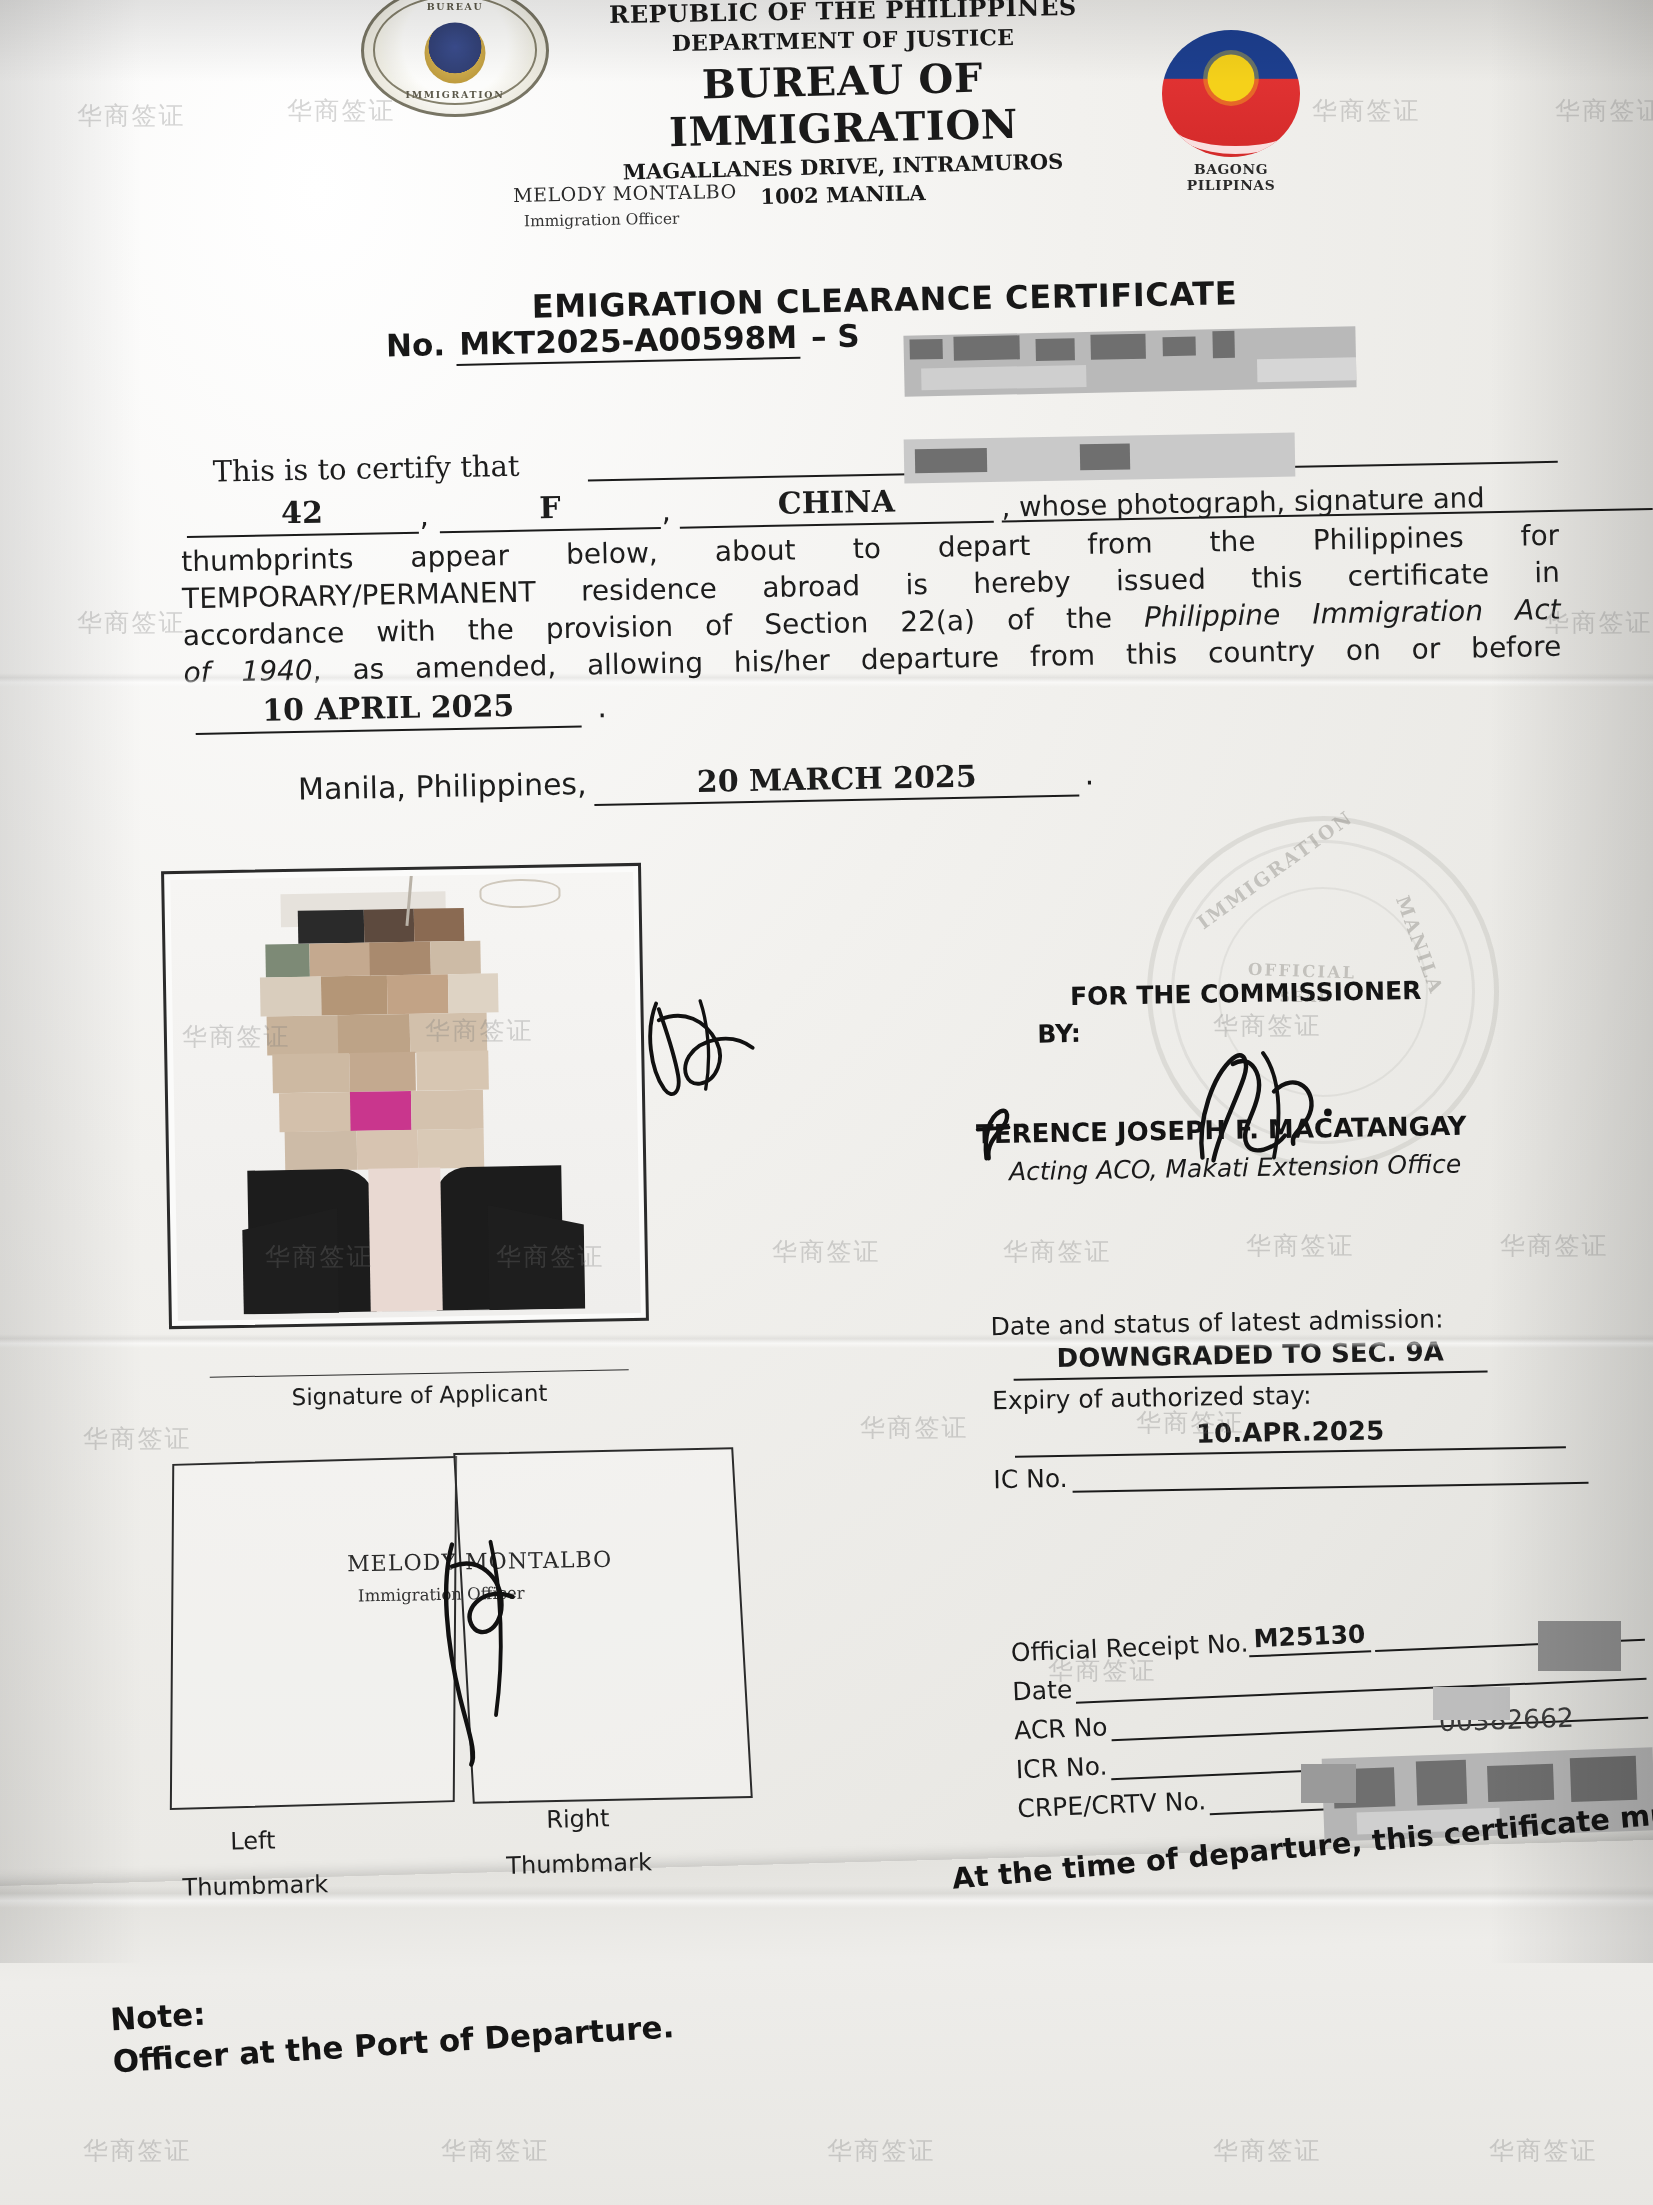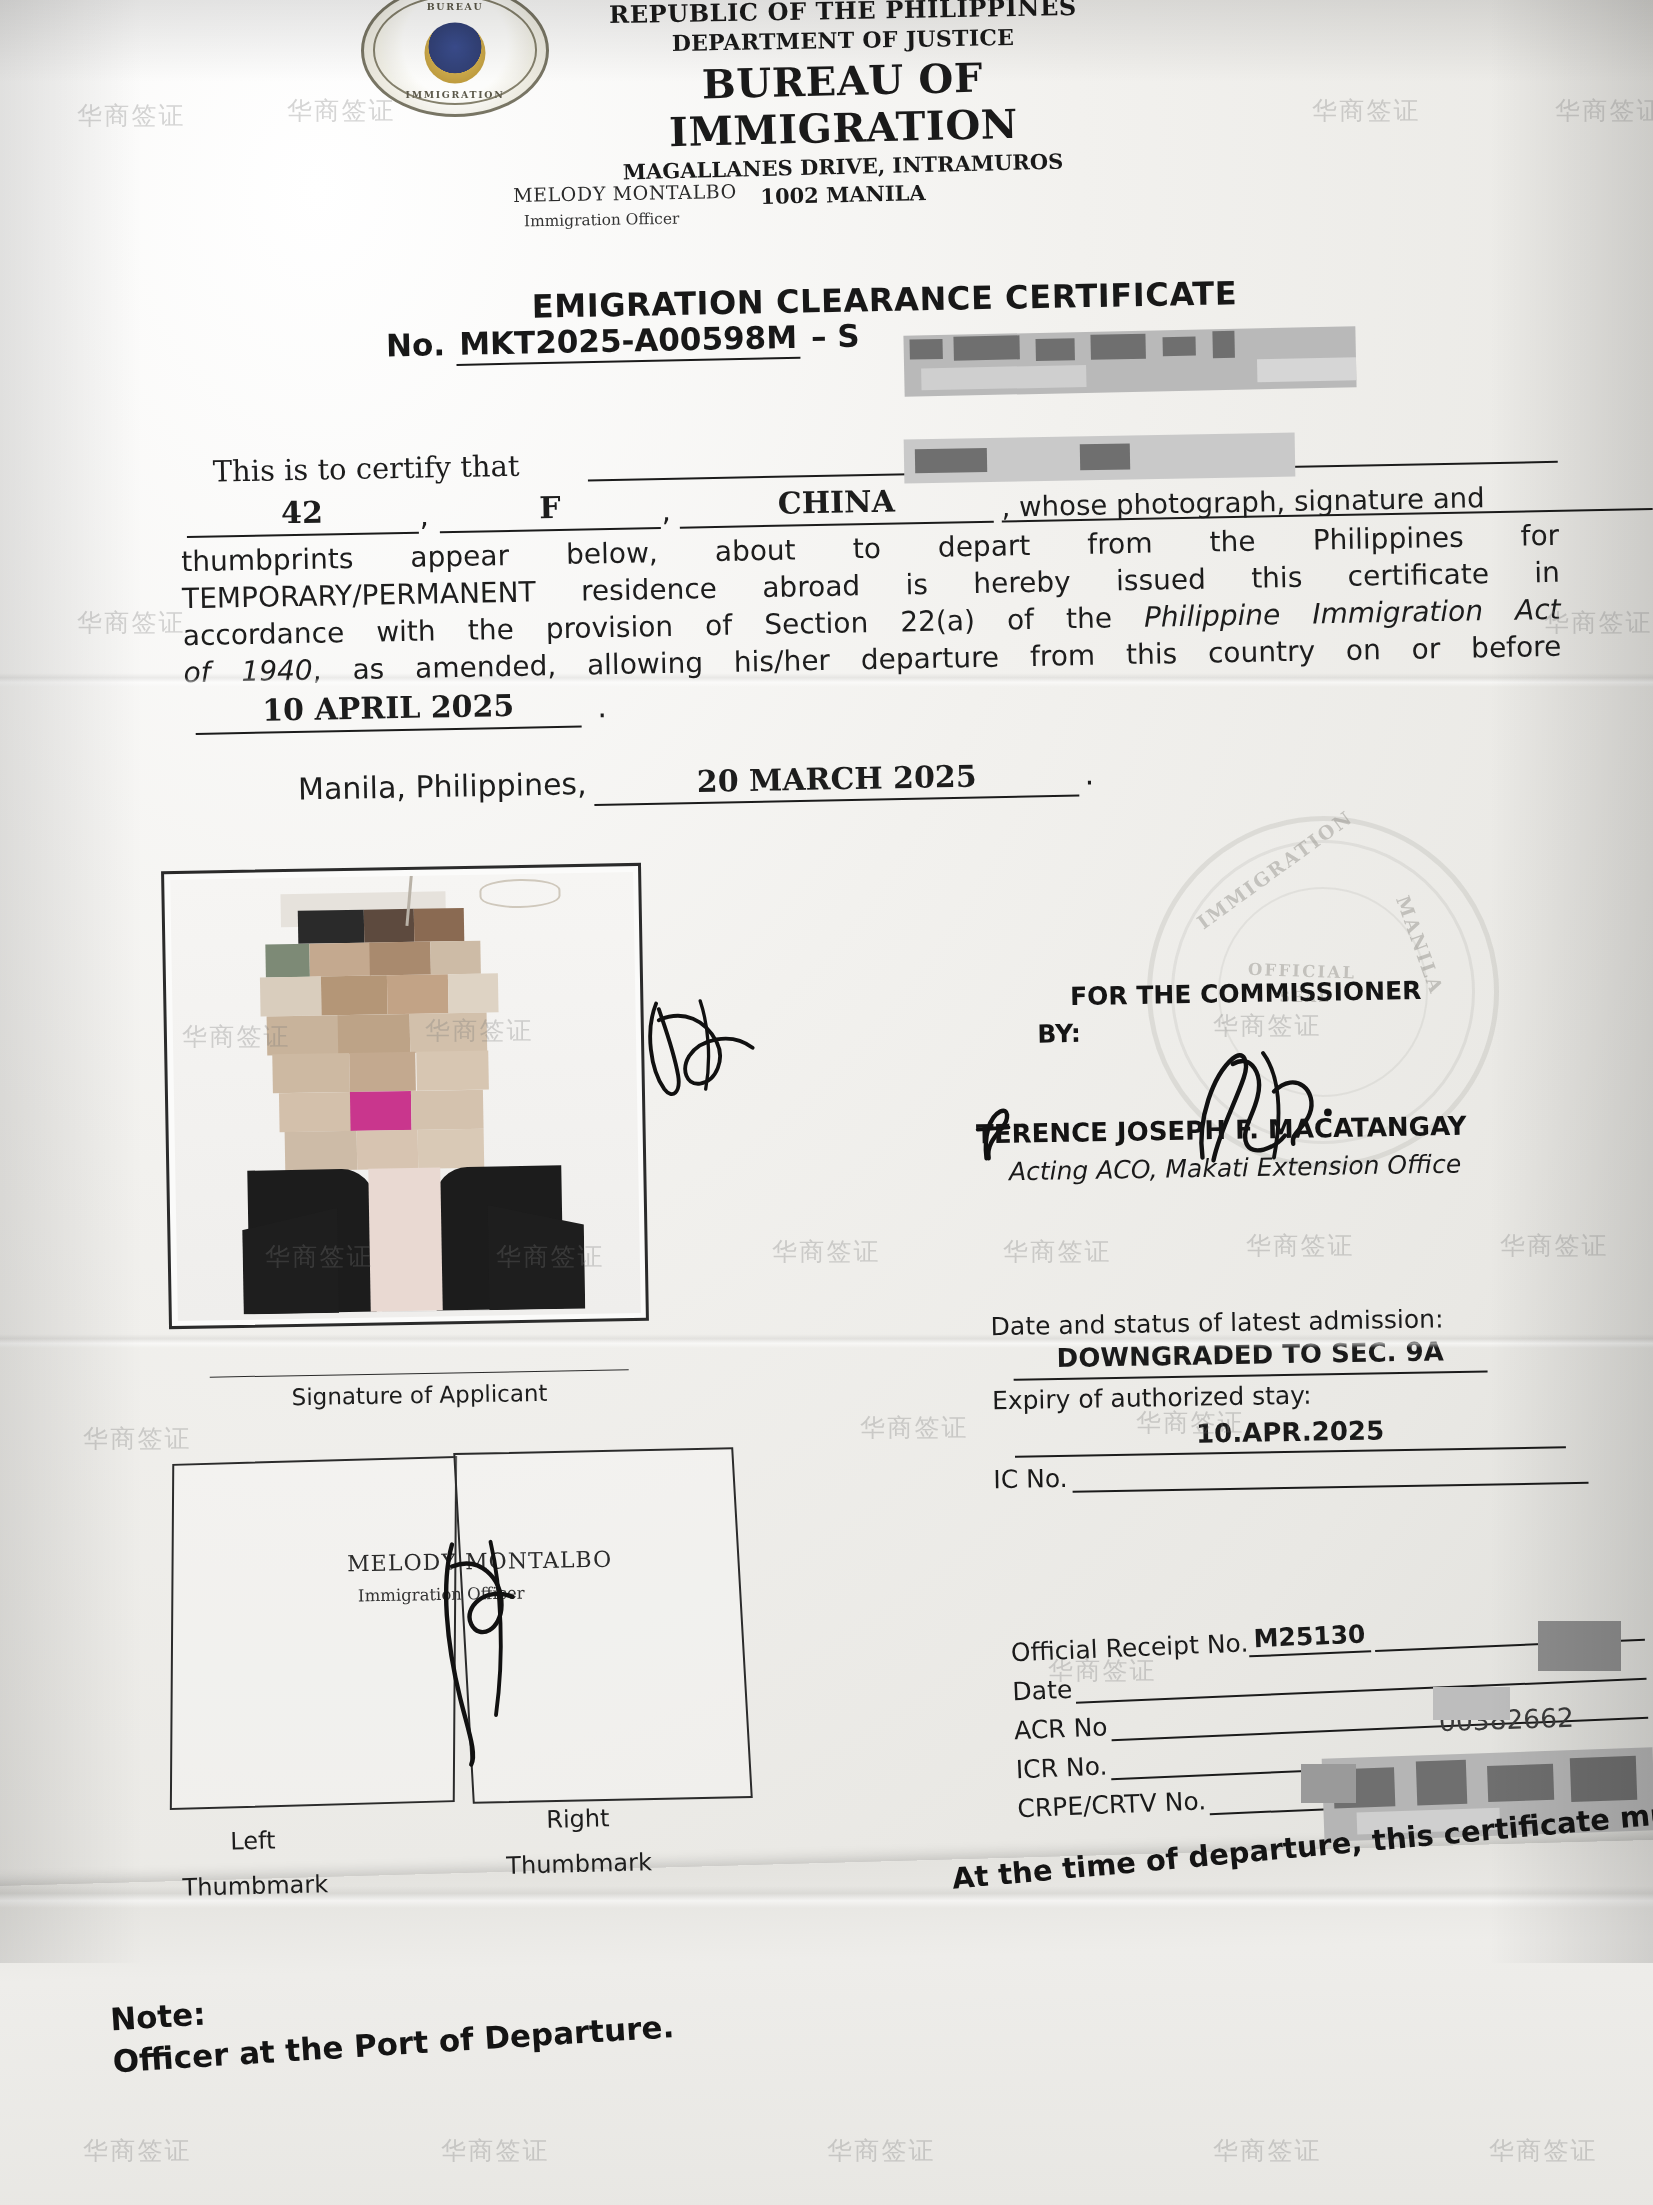--- a/index.html
+++ b/index.html
@@ -543,20 +543,27 @@
     <div id="hdr-manila">1002 MANILA</div>
   </div>
 
   <div class="abs" id="doj-seal">
     <div class="ring"></div>
     <div class="seal-text-top">BUREAU</div>
     <div class="emblem"></div>
     <div class="seal-text-bot">IMMIGRATION</div>
   </div>
 
+  <div class="abs" id="bp-logo">
+    <div class="shield">
+      <div class="sun"></div>
+      <div class="swoosh"></div>
+    </div>
+    <div class="bp-label">BAGONG PILIPINAS</div>
+  </div>
 
   <div class="abs" id="title">EMIGRATION CLEARANCE CERTIFICATE</div>
 
   <div class="abs" id="cert-no">
     <span>No.</span>
     <span class="num">MKT2025-A00598M</span>
     <span>– S</span>
   </div>
 
   <div class="redact" style="left:904px; top:331px; width:452px; height:61px; transform:rotate(-1.2deg);">

